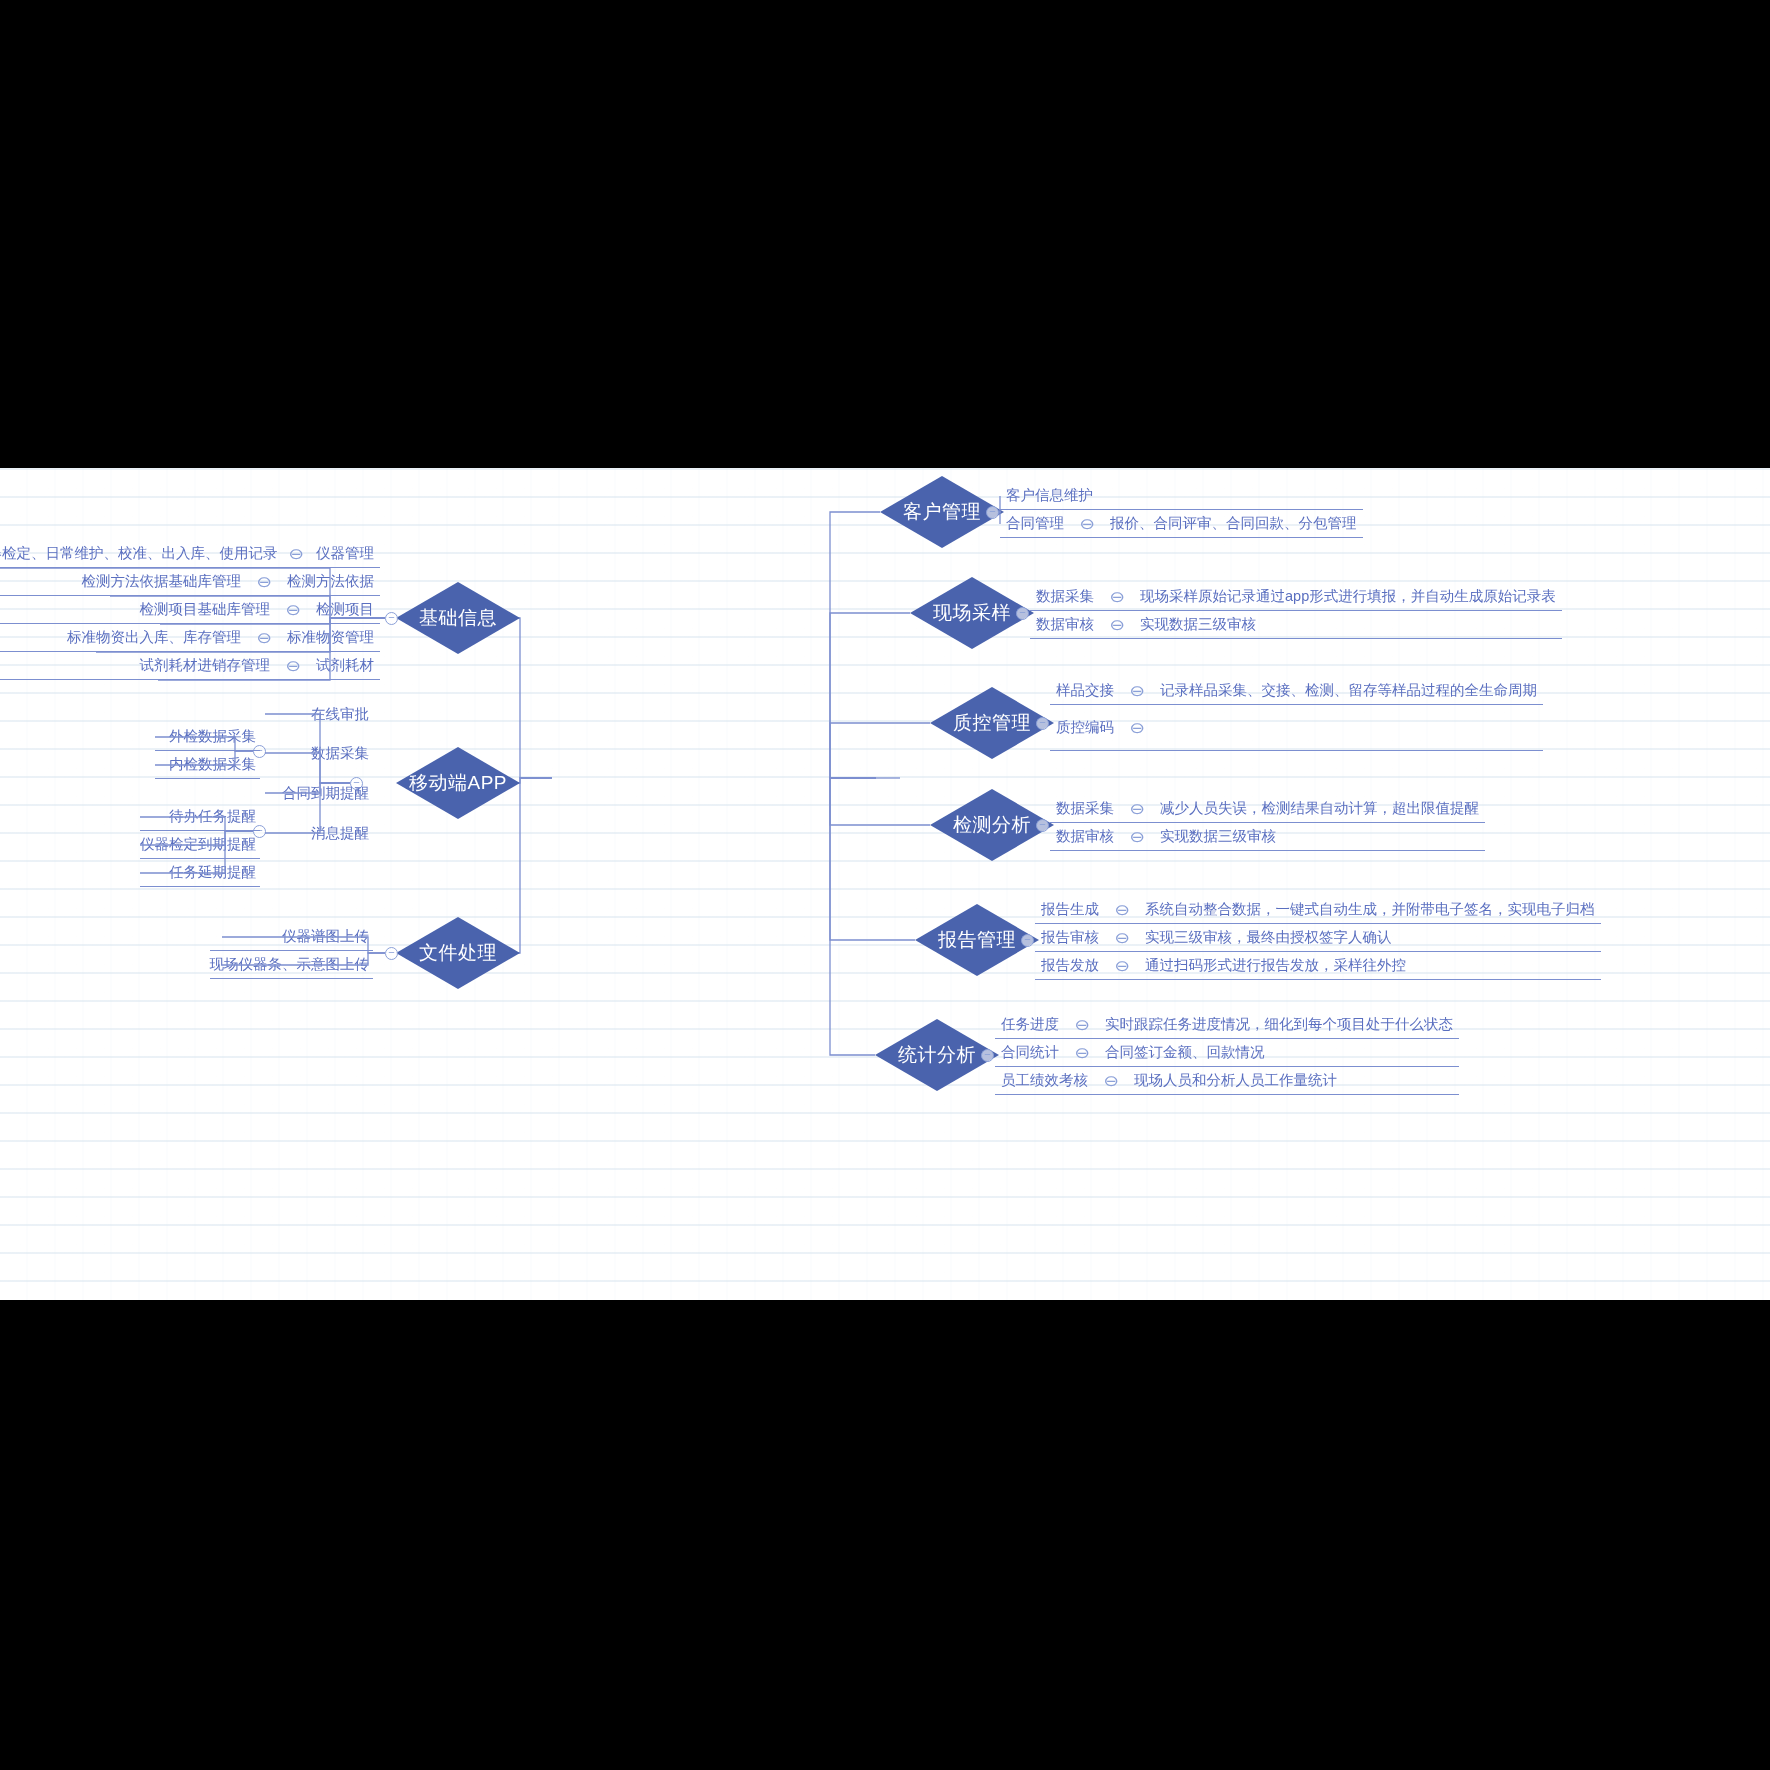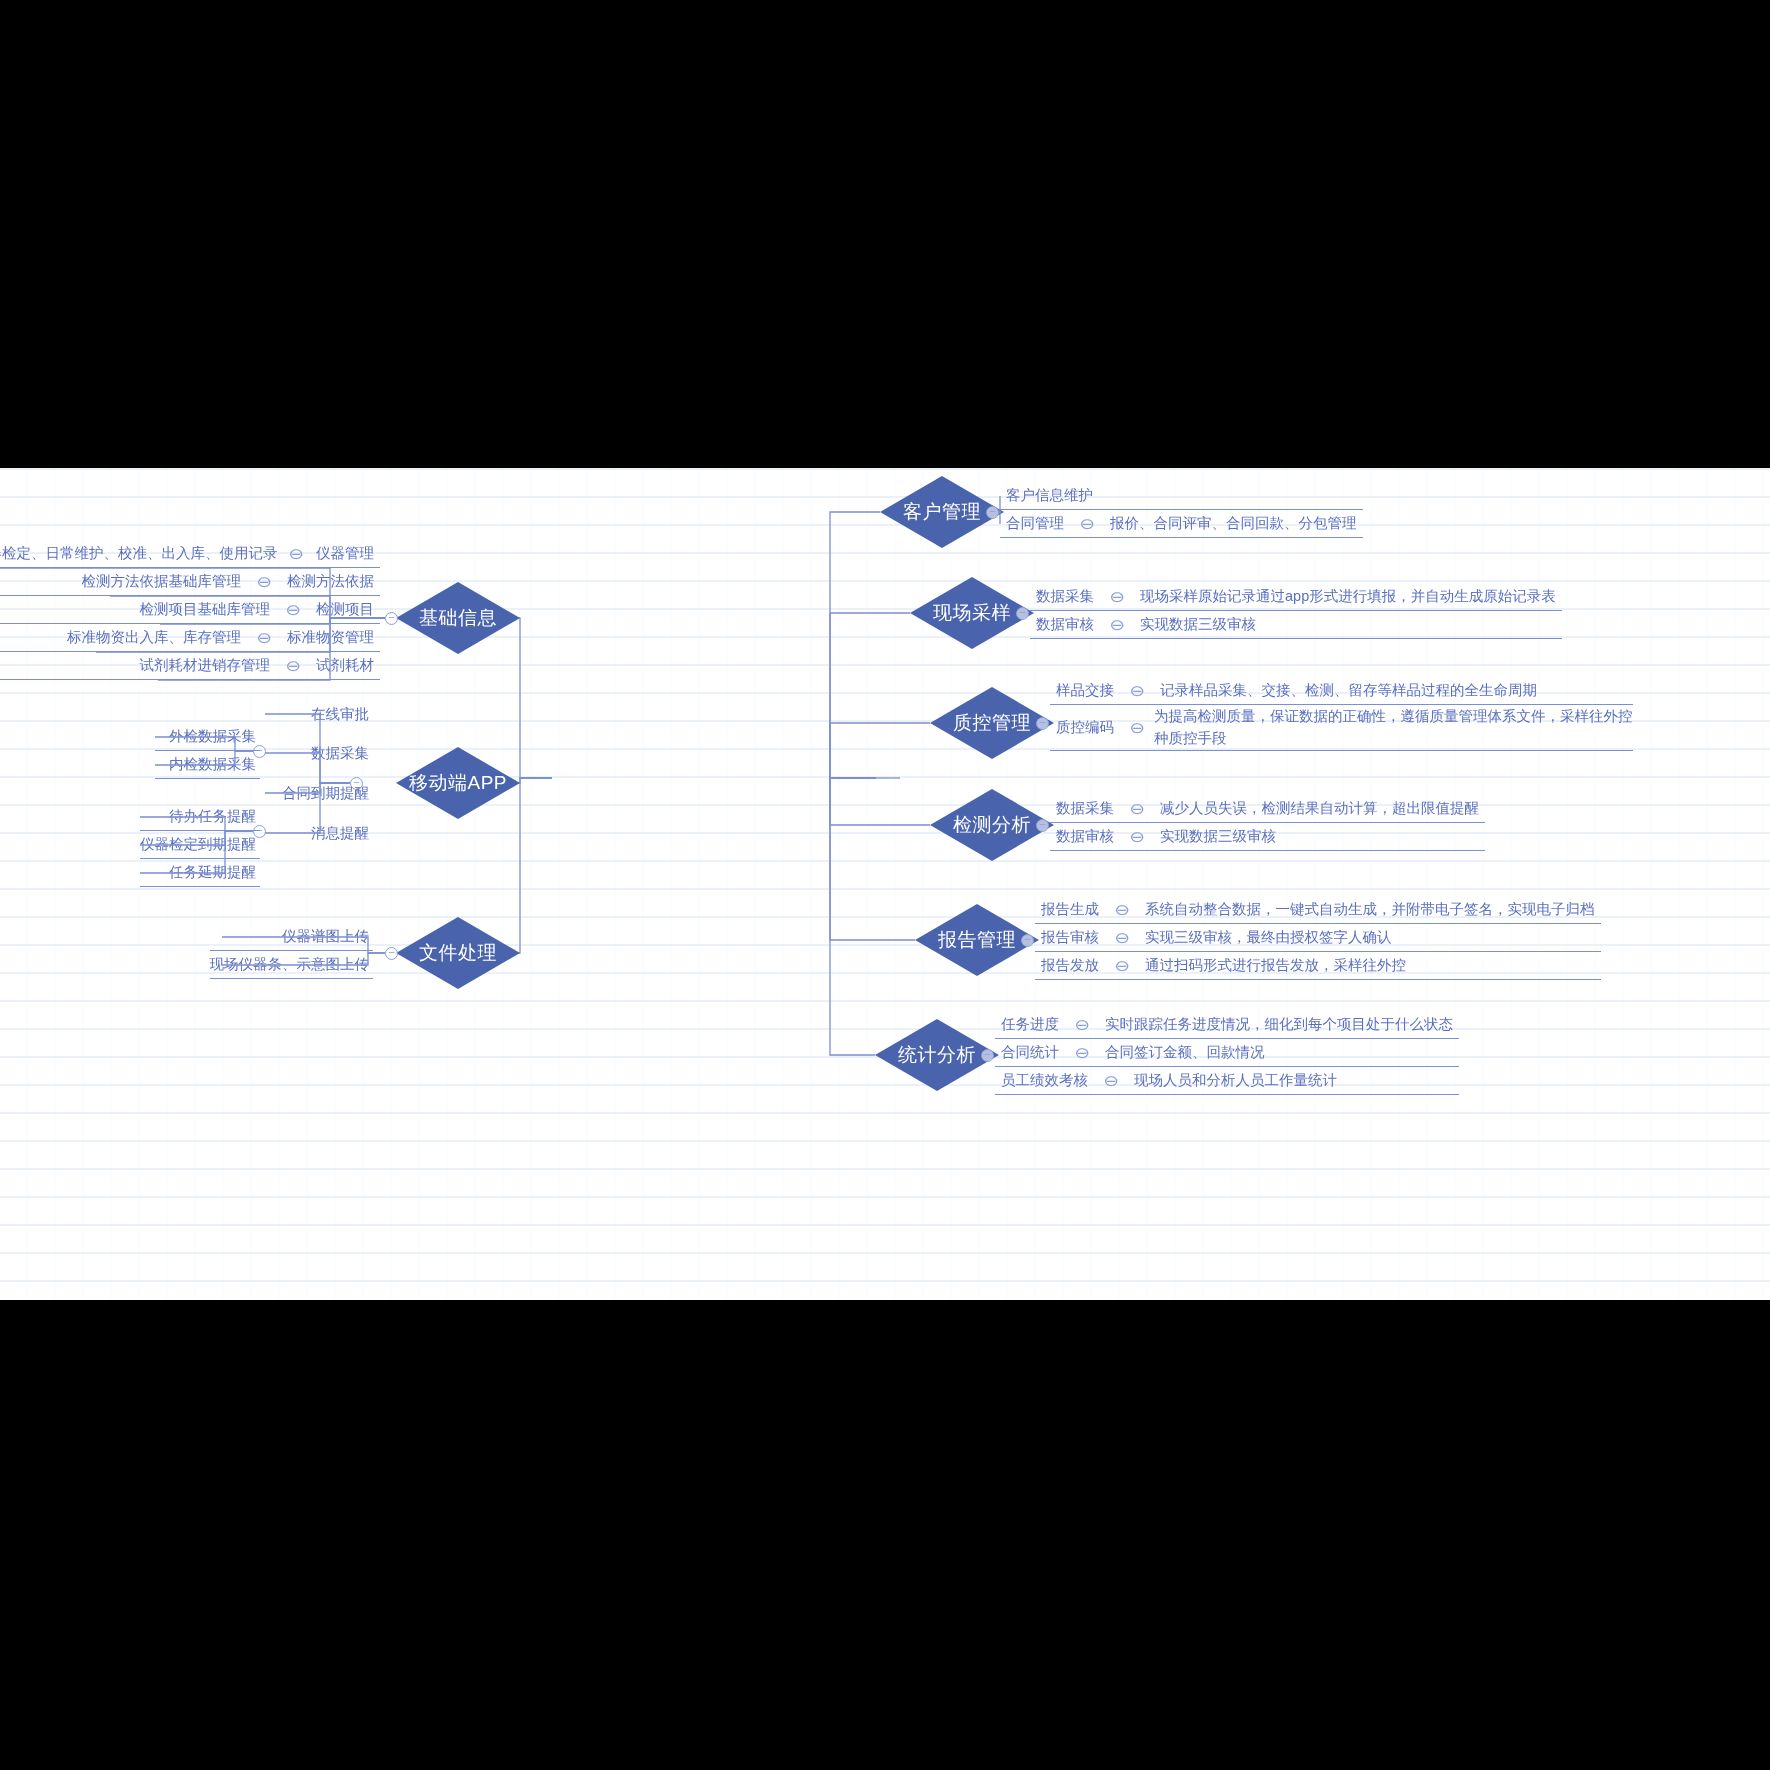--- a/index.html
+++ b/index.html
@@ -297,24 +297,20 @@
         <span class="sep">
             <i>⊖</i>
           </span>
         <span class="lbl">记录样品采集、交接、检测、留存等样品过程的全生命周期</span>
       </div>
       <div class="leafrow u" style="height:46px; align-items:center;">
         <span class="lbl">质控编码</span>
         <span class="sep">
             <i>⊖</i>
           </span>
-        <span class="wrap2">
-          <span class="l1">为提高检测质量，保证数据的正确性，遵循质量管理体系文件，采样往外控</span>
-          <span class="l1">种质控手段</span>
-        </span>
       </div>
     </div>
 
     <div class="node diamond" style="left:930px; top:321px;">检测分析</div>
     <div class="tinycirc" style="left:1036px; top:351px;"></div>
 
     <div class="leafgrp" style="left:1050px; top:327px;">
       <div class="leafrow u">
         <span class="lbl">数据采集</span>
         <span class="sep">

